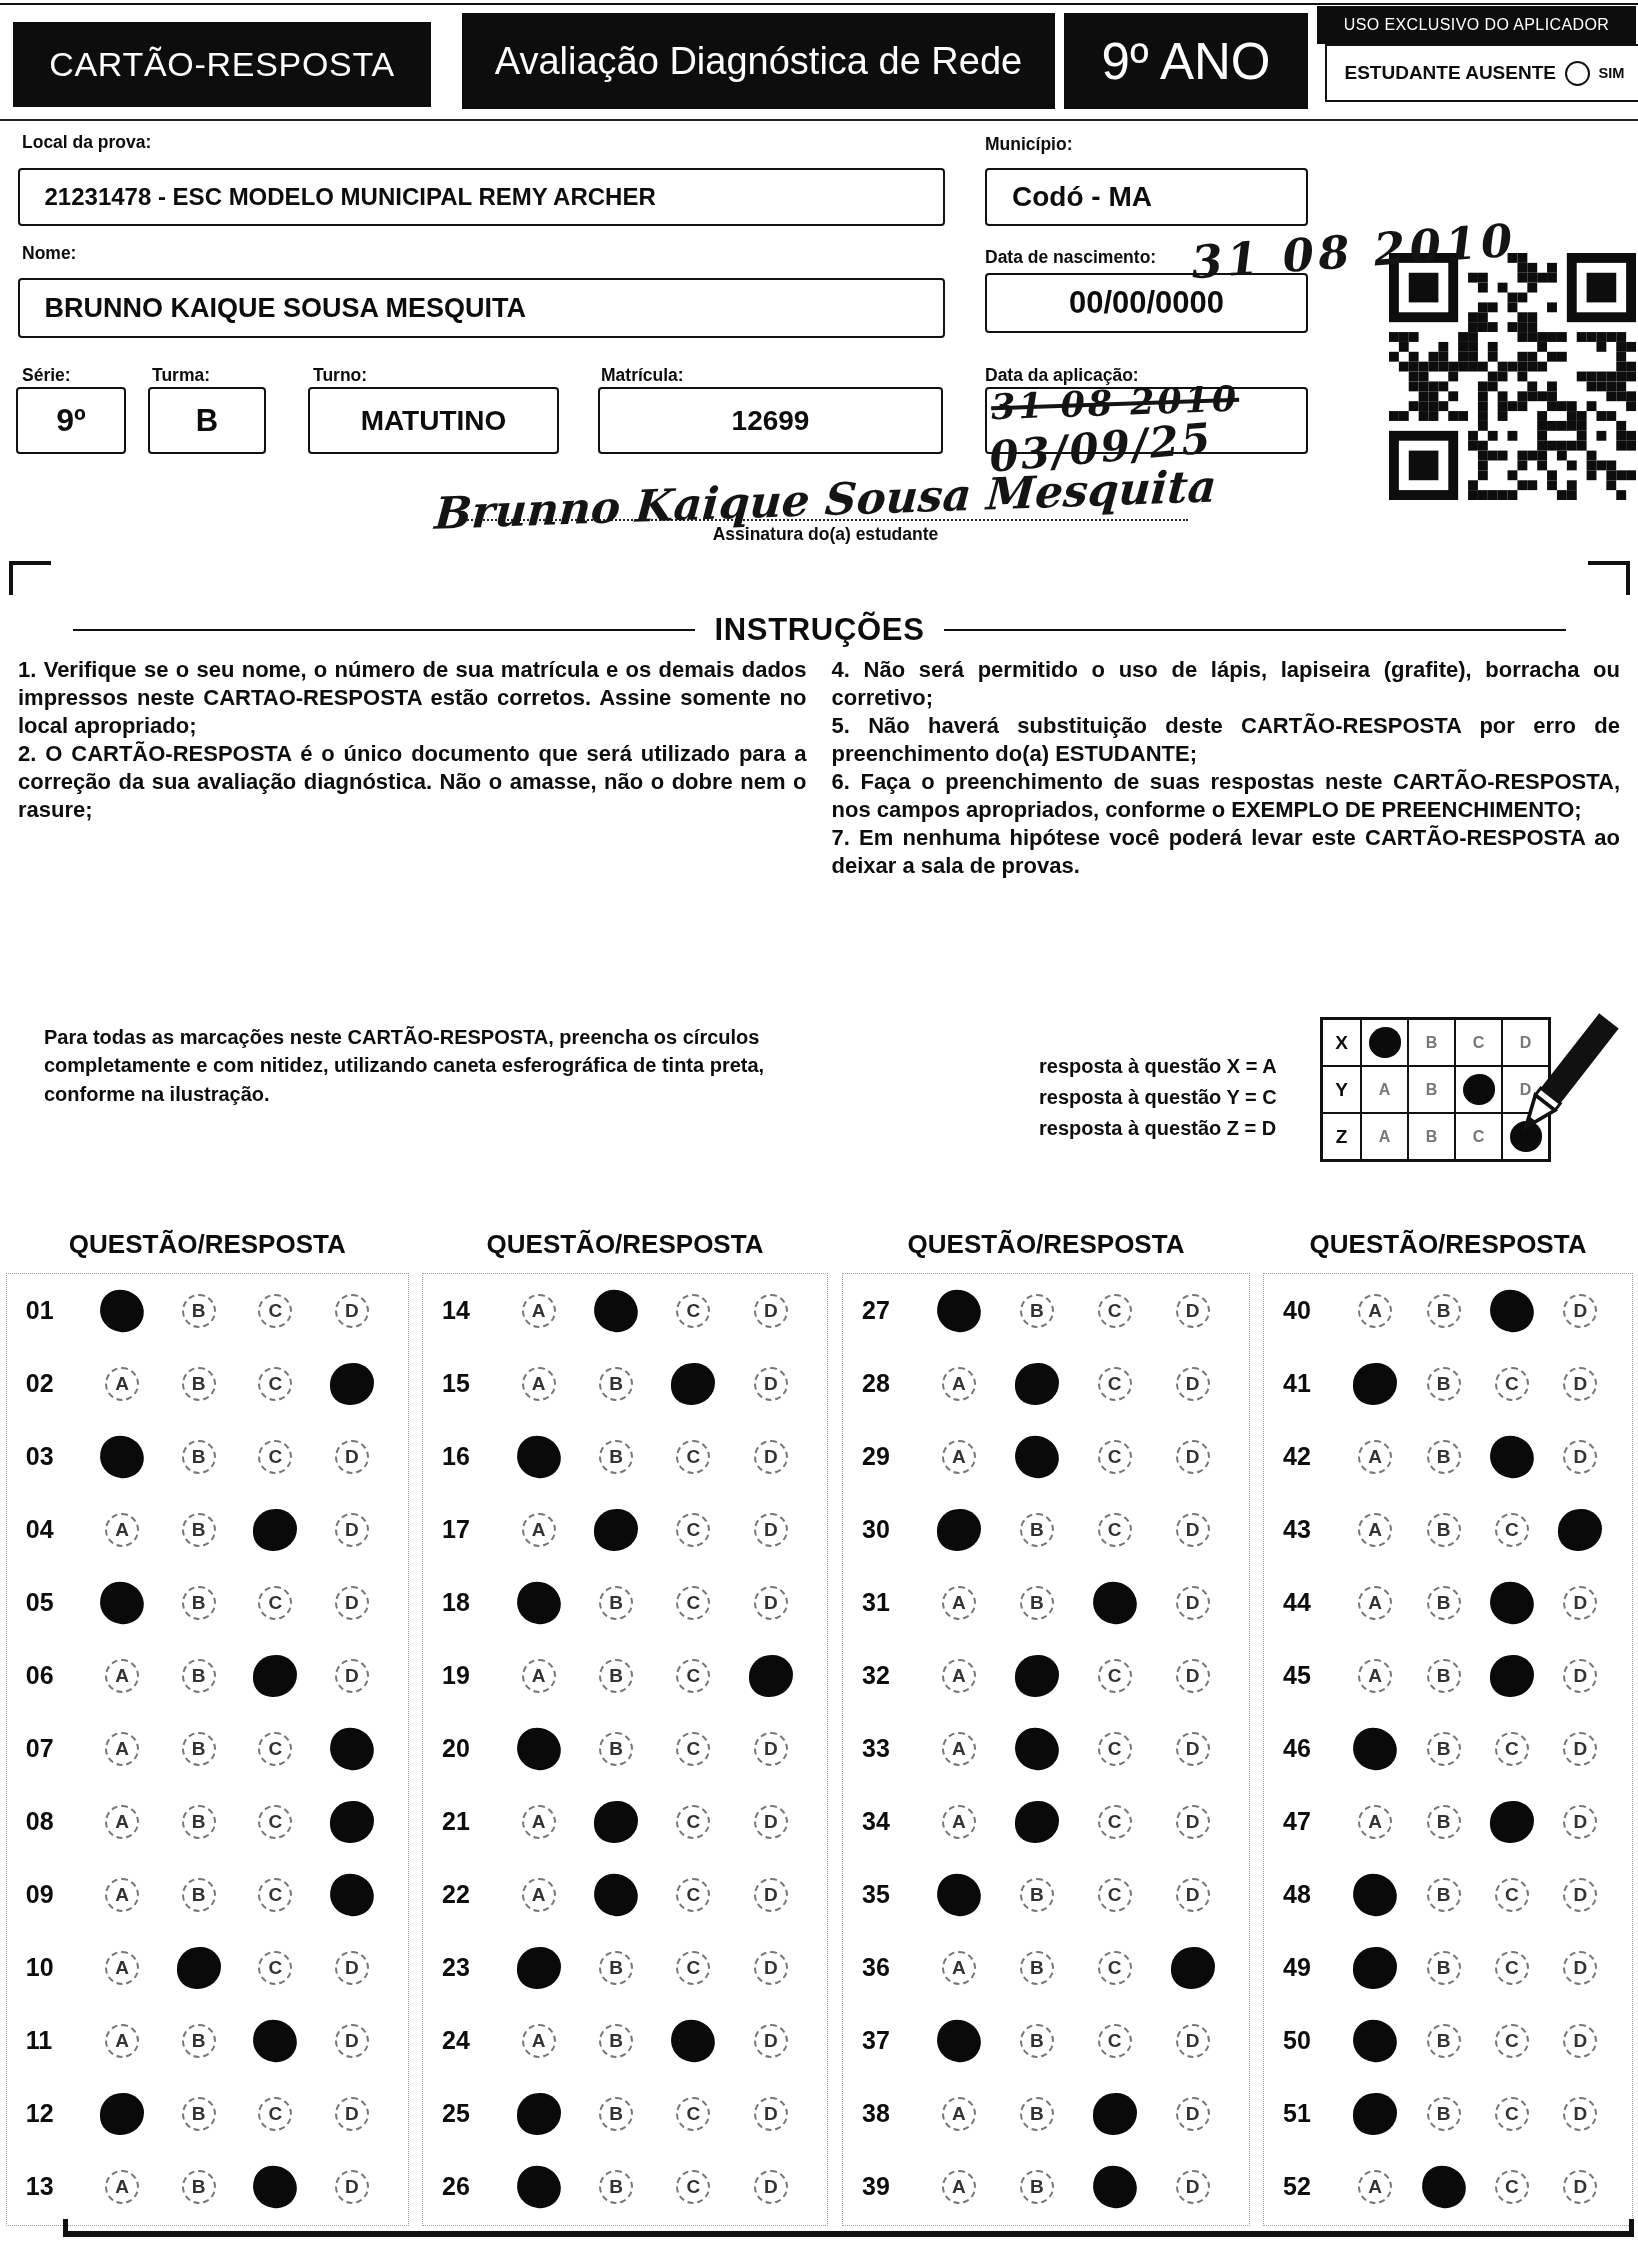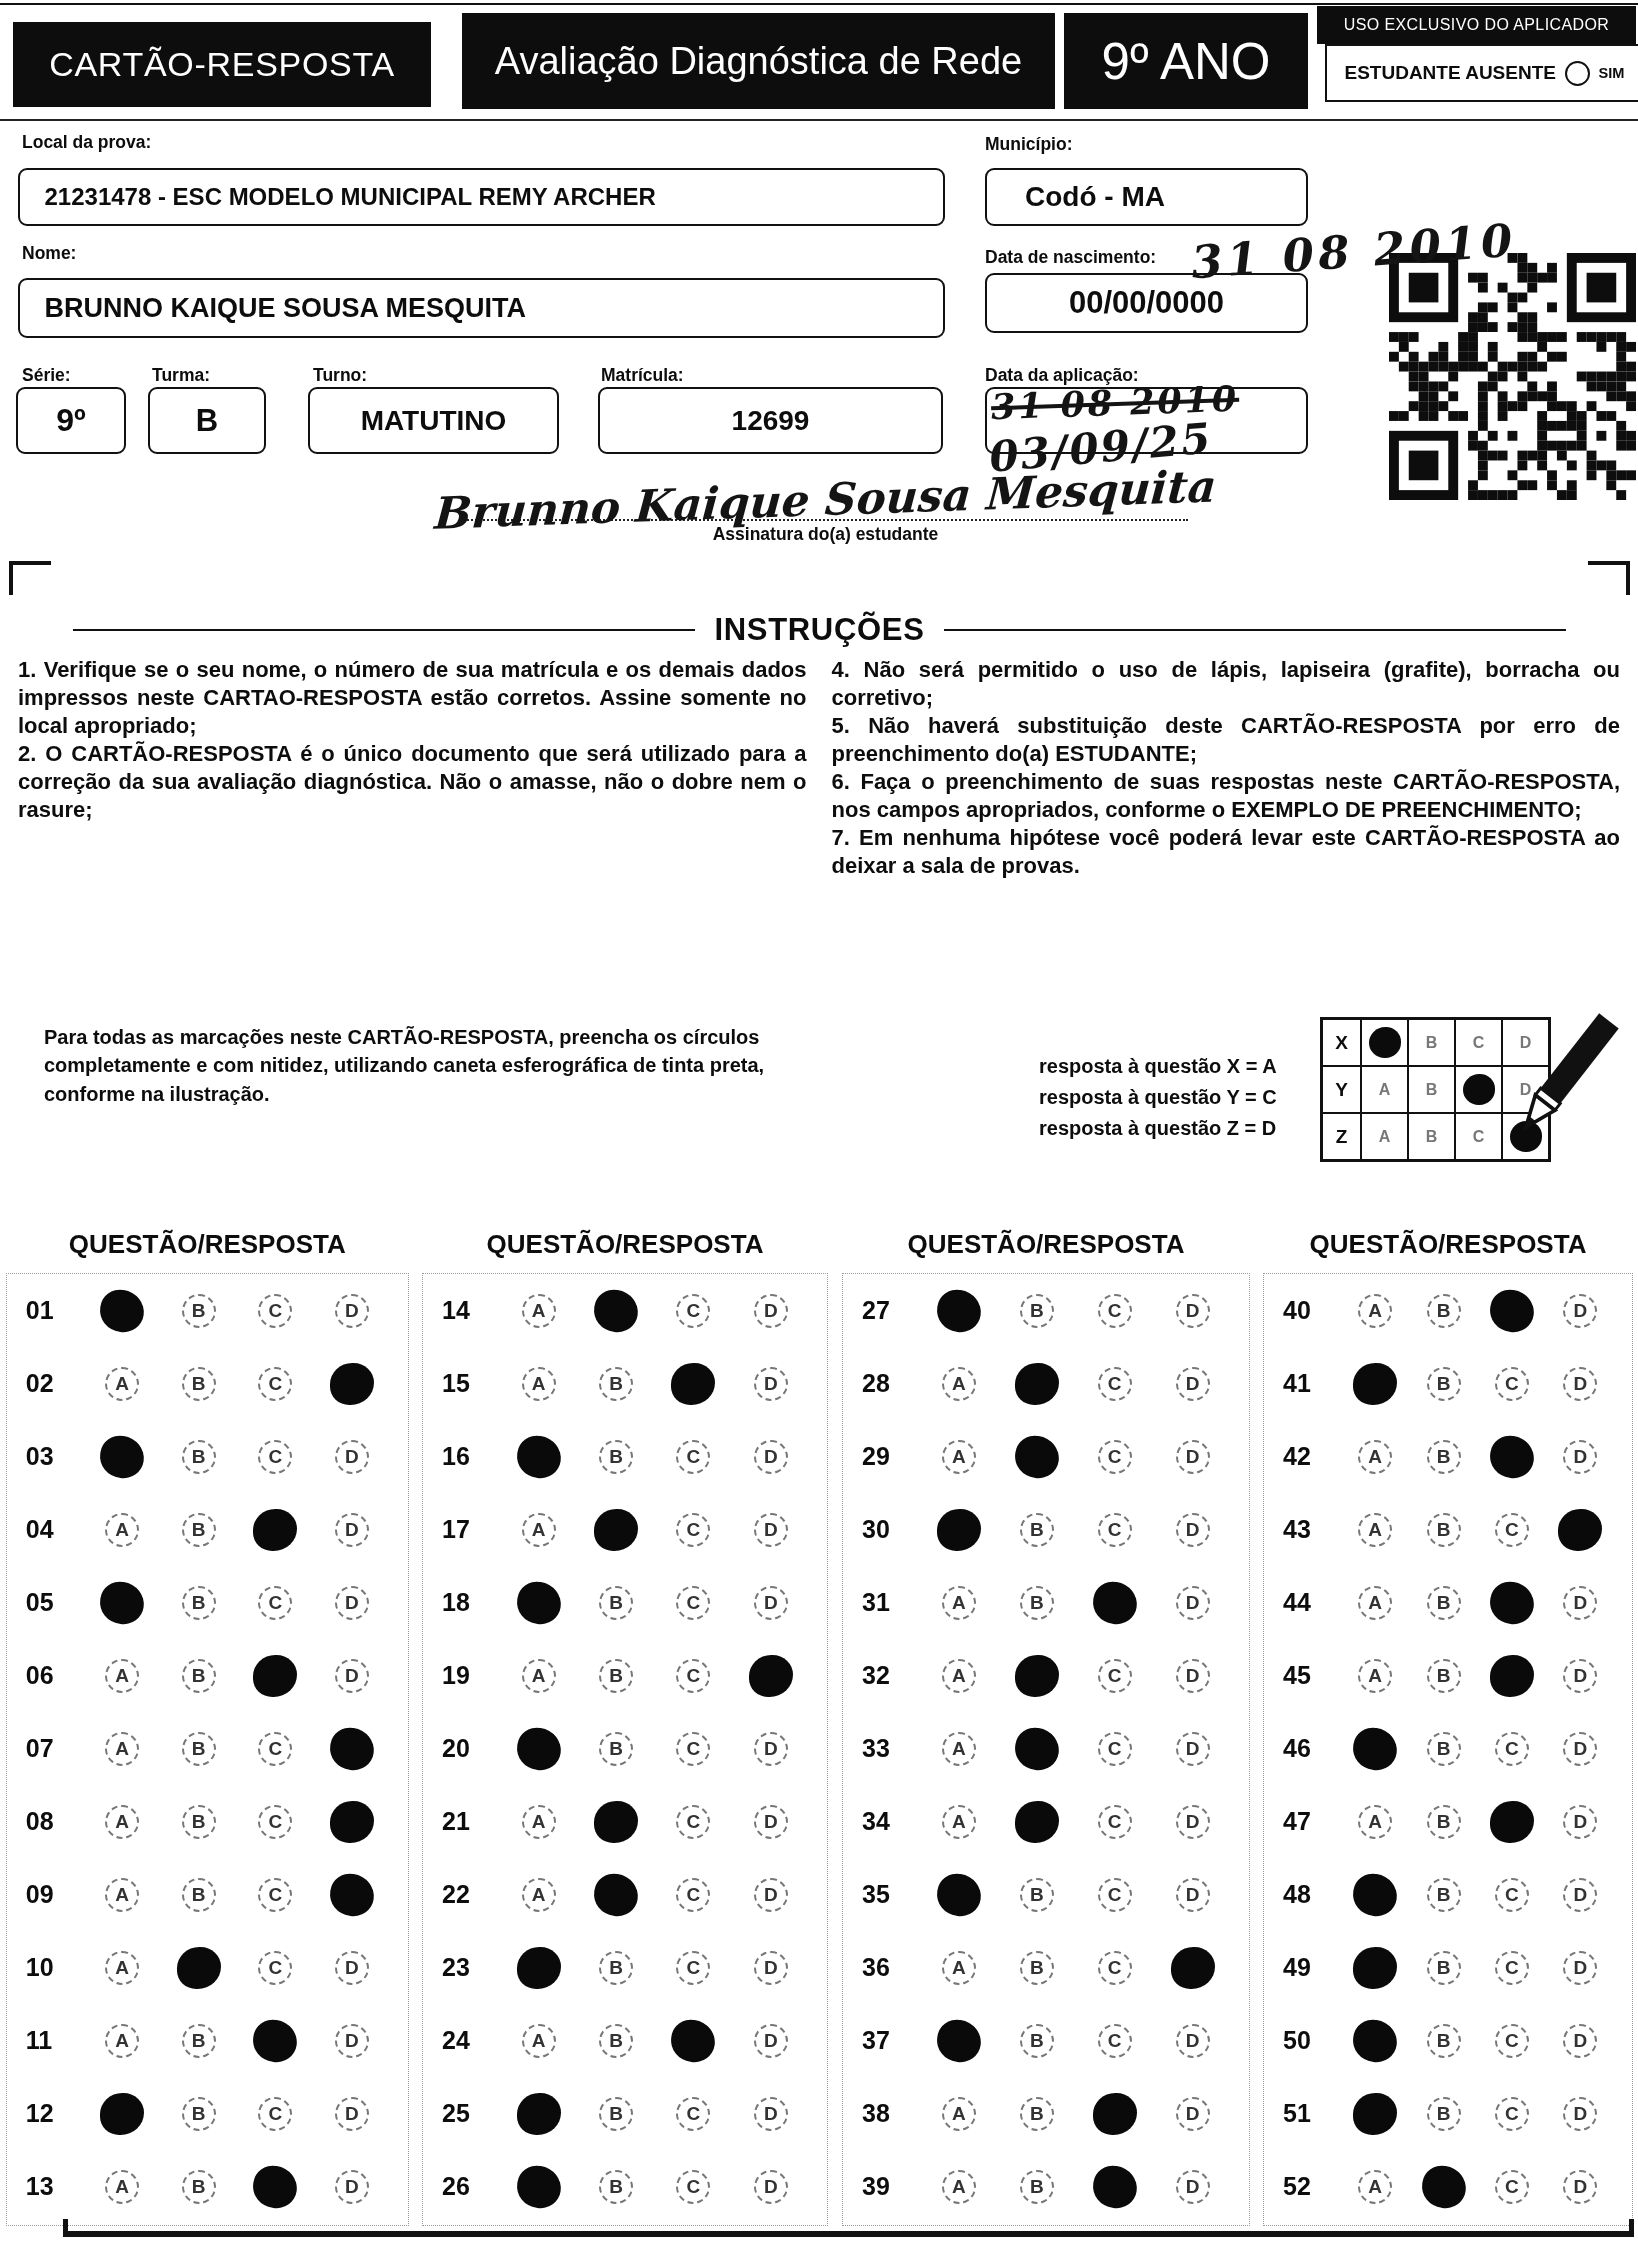--- a/index.html
+++ b/index.html
@@ -19,26 +19,26 @@
   .applicator{ left:1317px;top:5.8px;  width:319px; height:38px;  font-size:16px; letter-spacing:0.4px; }
   .absent-box{ position:absolute; left:1317px; top:44px; width:319px; height:58px; border:2.2px solid #111;
                display:flex; align-items:center; justify-content:center; gap:8.8px; background:#fff;margin-left:8px; }
   .absent-label { font-weight:bold; font-size:19px; }
   .absent-circle{ width:25px; height:25px; border:2.2px solid #111; border-radius:50%; display:inline-block; }
   .absent-sim { font-weight:bold; font-size:14.6px; }
 
   
   .lbl { position:absolute; font-weight:bold; font-size:17.5px; }
   .big-val { position:absolute; font-weight:bold; font-size:29px; }
-  .box { position:absolute; border:2.2px solid #111; border-radius:9px; background:#fff;
+  .box { position:absolute; border:2.2px solid #111; border-radius:4px; background:#fff;
          display:flex; align-items:center; font-weight:bold; }
   .box.pad { padding-left:25px; }
   .box.center { justify-content:center; }
   .b-school    { left:17.5px;  top:168px; width:927px; height:58px; font-size:24px; }
-  .b-municipio { left:985px;top:168px; width:323px;  height:58px; font-size:28px; padding-left:38px; }
+  .b-municipio { left:985px;top:168px; width:323px;  height:58px; font-size:28px; padding-left:25px; }
   .b-nome      { left:17.5px;  top:278px; width:927px; height:60px; font-size:27px; }
   .b-nasc      { left:985px;top:273px; width:323px;  height:60px; font-size:31px; }
   .b-serie     { left:16px;  top:387px; width:110px;  height:67px; font-size:32px; }
   .b-turma     { left:148px; top:387px; width:118px;  height:67px; font-size:31px; }
   .b-turno     { left:308px; top:387px; width:251px;  height:67px; font-size:28px; }
   .b-matricula { left:598px; top:387px; width:345px;  height:67px; font-size:28px; }
   .b-aplicacao { left:985px;top:387px; width:323px;  height:67px; }
 
   .hand { font-family:"DejaVu Serif", serif; font-style:italic; font-weight:bold; color:#141414; }
   .hand-nasc { position:absolute; left:1191px; top:225px; font-size:45px; letter-spacing:4.4px;

